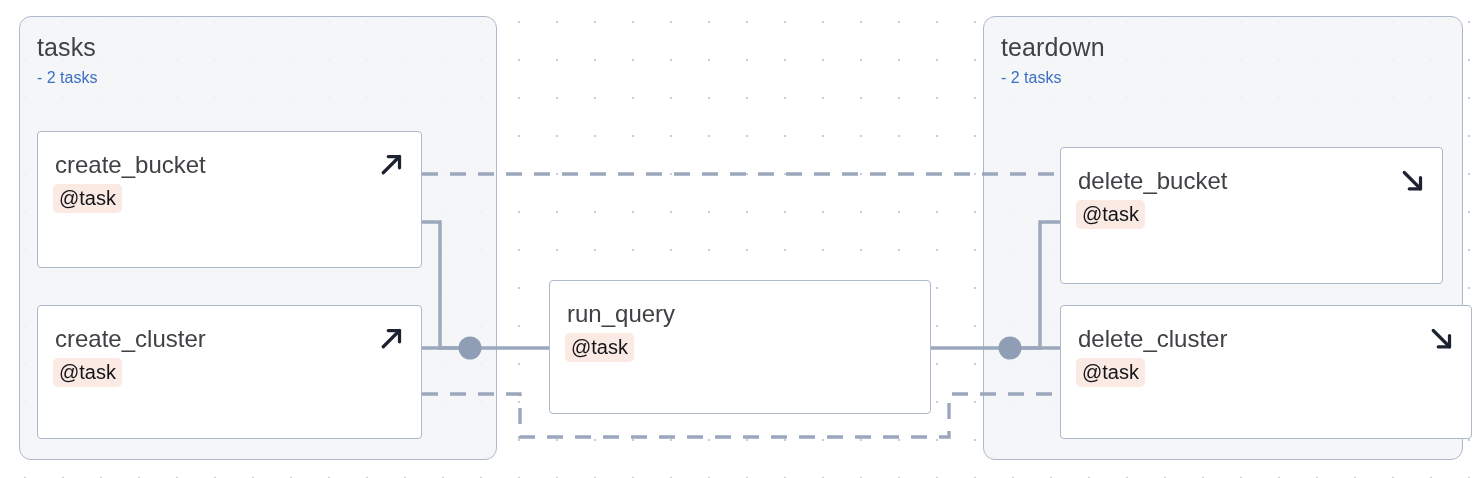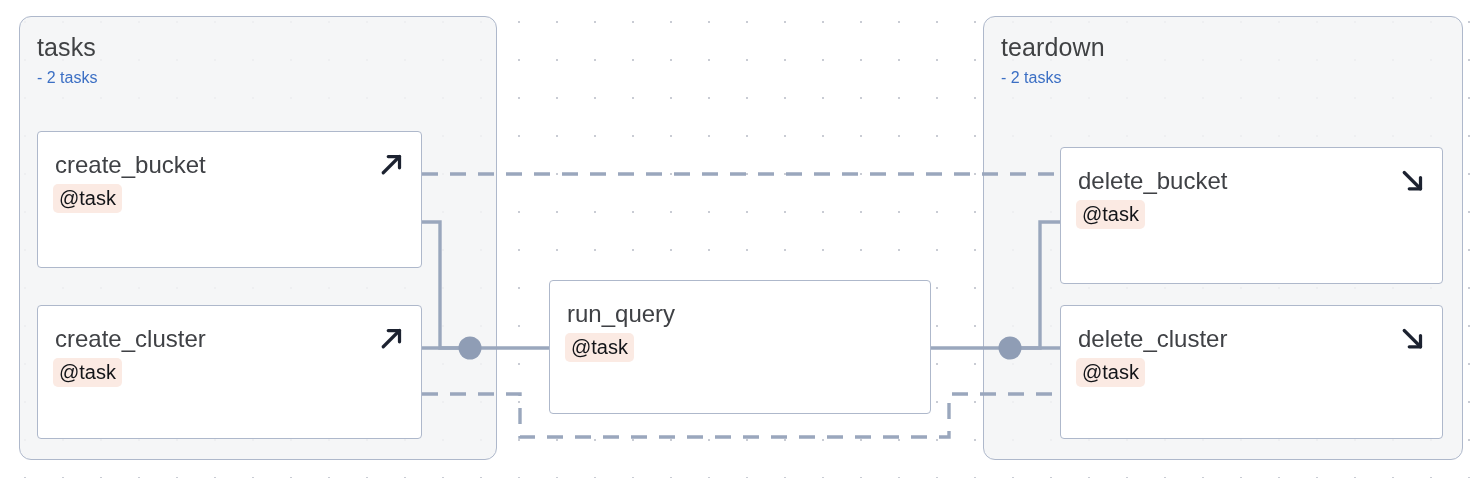--- a/index.html
+++ b/index.html
@@ -182,21 +182,21 @@
     <div class="node-title">delete_bucket</div>
     <div class="badge">@task</div>
     <span class="node-arrow">
       <svg viewBox="0 0 24 24" width="30" height="30" fill="none" stroke="currentColor" stroke-width="2.6" stroke-linecap="round" stroke-linejoin="round">
         <line x1="5" y1="6" x2="18" y2="19"></line>
         <polyline points="18,10 18,19 9,19"></polyline>
       </svg>
     </span>
   </div>
 
-  <div class="node" style="left:1060px; top:305px; width:383px; height:134px;">
+  <div class="node" style="left:1060px; top:305px; width:412px; height:134px;">
     <div class="node-title">delete_cluster</div>
     <div class="badge">@task</div>
     <span class="node-arrow">
       <svg viewBox="0 0 24 24" width="30" height="30" fill="none" stroke="currentColor" stroke-width="2.6" stroke-linecap="round" stroke-linejoin="round">
         <line x1="5" y1="6" x2="18" y2="19"></line>
         <polyline points="18,10 18,19 9,19"></polyline>
       </svg>
     </span>
   </div>
 

